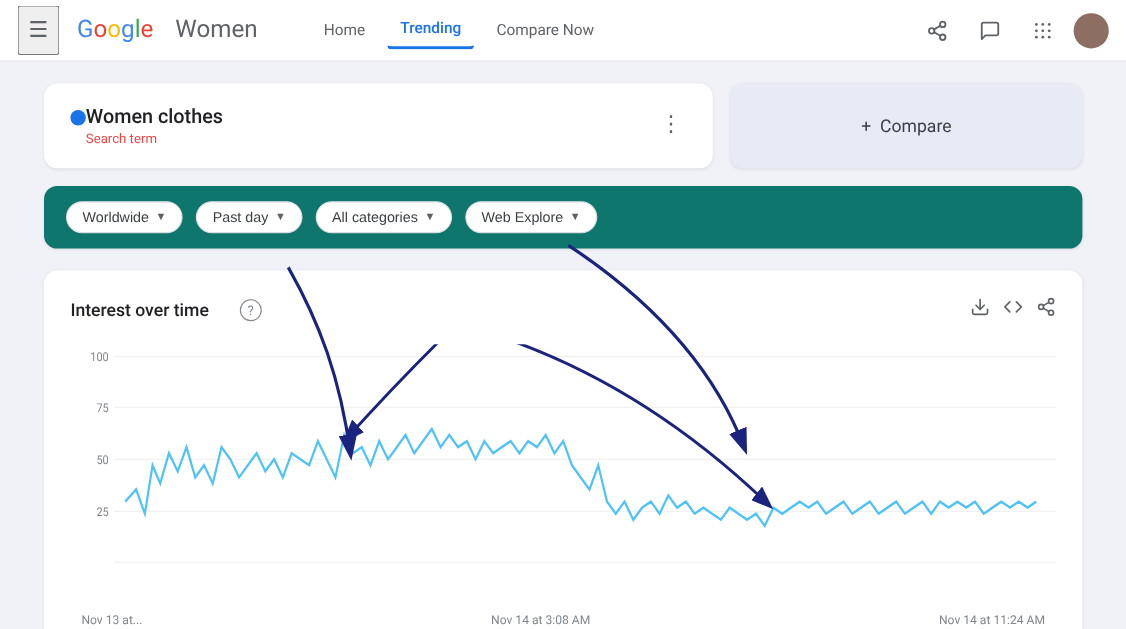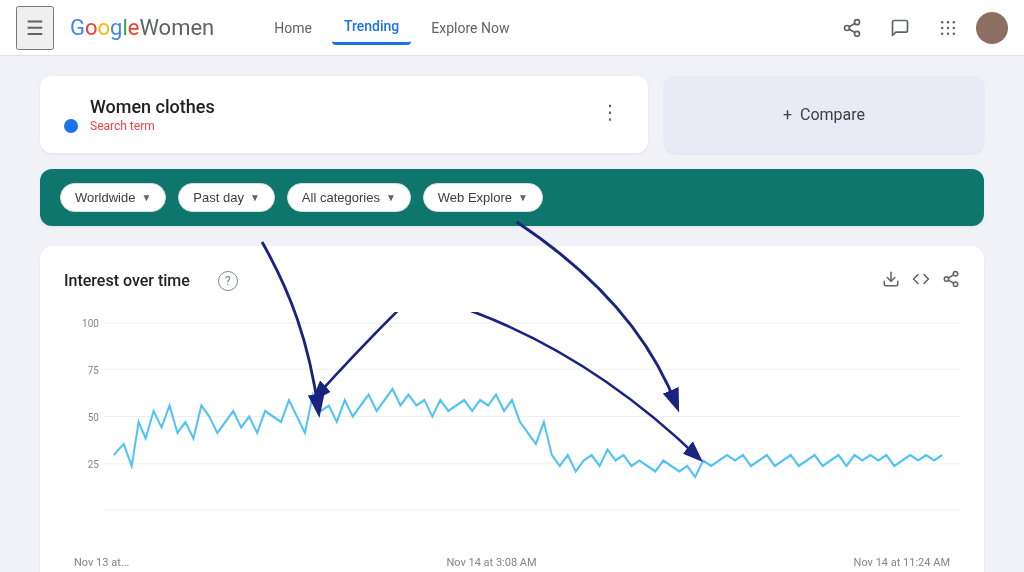--- a/index.html
+++ b/index.html
@@ -23,21 +23,21 @@
     }
     .hamburger-icon {
       font-size: 20px;
       color: #5f6368;
       cursor: pointer;
       padding: 8px;
     }
     .logo {
       display: flex;
       align-items: center;
-      gap: 0;
+      gap: 20px;
       text-decoration: none;
       justify-content: space-between;
     }
     .logo-google {
       font-size: 22px;
       font-weight: 400;
     }
     .logo-g { color: #4285f4; }
     .logo-o1 { color: #ea4335; }
     .logo-o2 { color: #fbbc04; }
@@ -110,22 +110,21 @@
       border-radius: 12px;
       padding: 20px 24px;
       flex: 1;
       display: flex;
       align-items: flex-start;
       justify-content: space-between;
       box-shadow: 0 1px 3px rgba(0,0,0,0.08);
     }
     .search-term-info {
       display: flex;
-      align-items: flex-end;
-      gap: 12px;
+      align-items: flex-start;
     }
     .blue-dot {
       width: 14px;
       height: 14px;
       border-radius: 50%;
       background: #1a73e8;
       margin-top: 4px;
       flex-shrink: 0;
     }
     .search-term-text h2 {
@@ -256,21 +255,21 @@
   <a class="logo" href="#">
     <span class="logo-google">
       <span class="logo-g">G</span><span class="logo-o1">o</span><span class="logo-o2">o</span><span class="logo-g2">g</span><span class="logo-l">l</span><span class="logo-e">e</span>
     </span>
     <span class="logo-trends"> Women</span>
   </a>
 
   <nav class="nav">
     <a class="nav-item">Home</a>
     <a class="nav-item active">Trending</a>
-    <a class="nav-item">Explore Now</a>
+    <a class="nav-item">Compare Now</a>
   </nav>
 
   <div class="header-right">
     <div class="header-icon-btn">
       <svg width="20" height="20" viewBox="0 0 24 24" fill="none" stroke="#5f6368" stroke-width="2" stroke-linecap="round" stroke-linejoin="round">
         <circle cx="18" cy="5" r="3"></circle>
           <circle cx="6" cy="12" r="3"></circle>
           <circle cx="18" cy="19" r="3"></circle>
         <line x1="8.59" y1="13.51" x2="15.42" y2="17.49"></line>
           <line x1="15.41" y1="6.51" x2="8.59" y2="10.49"></line>

